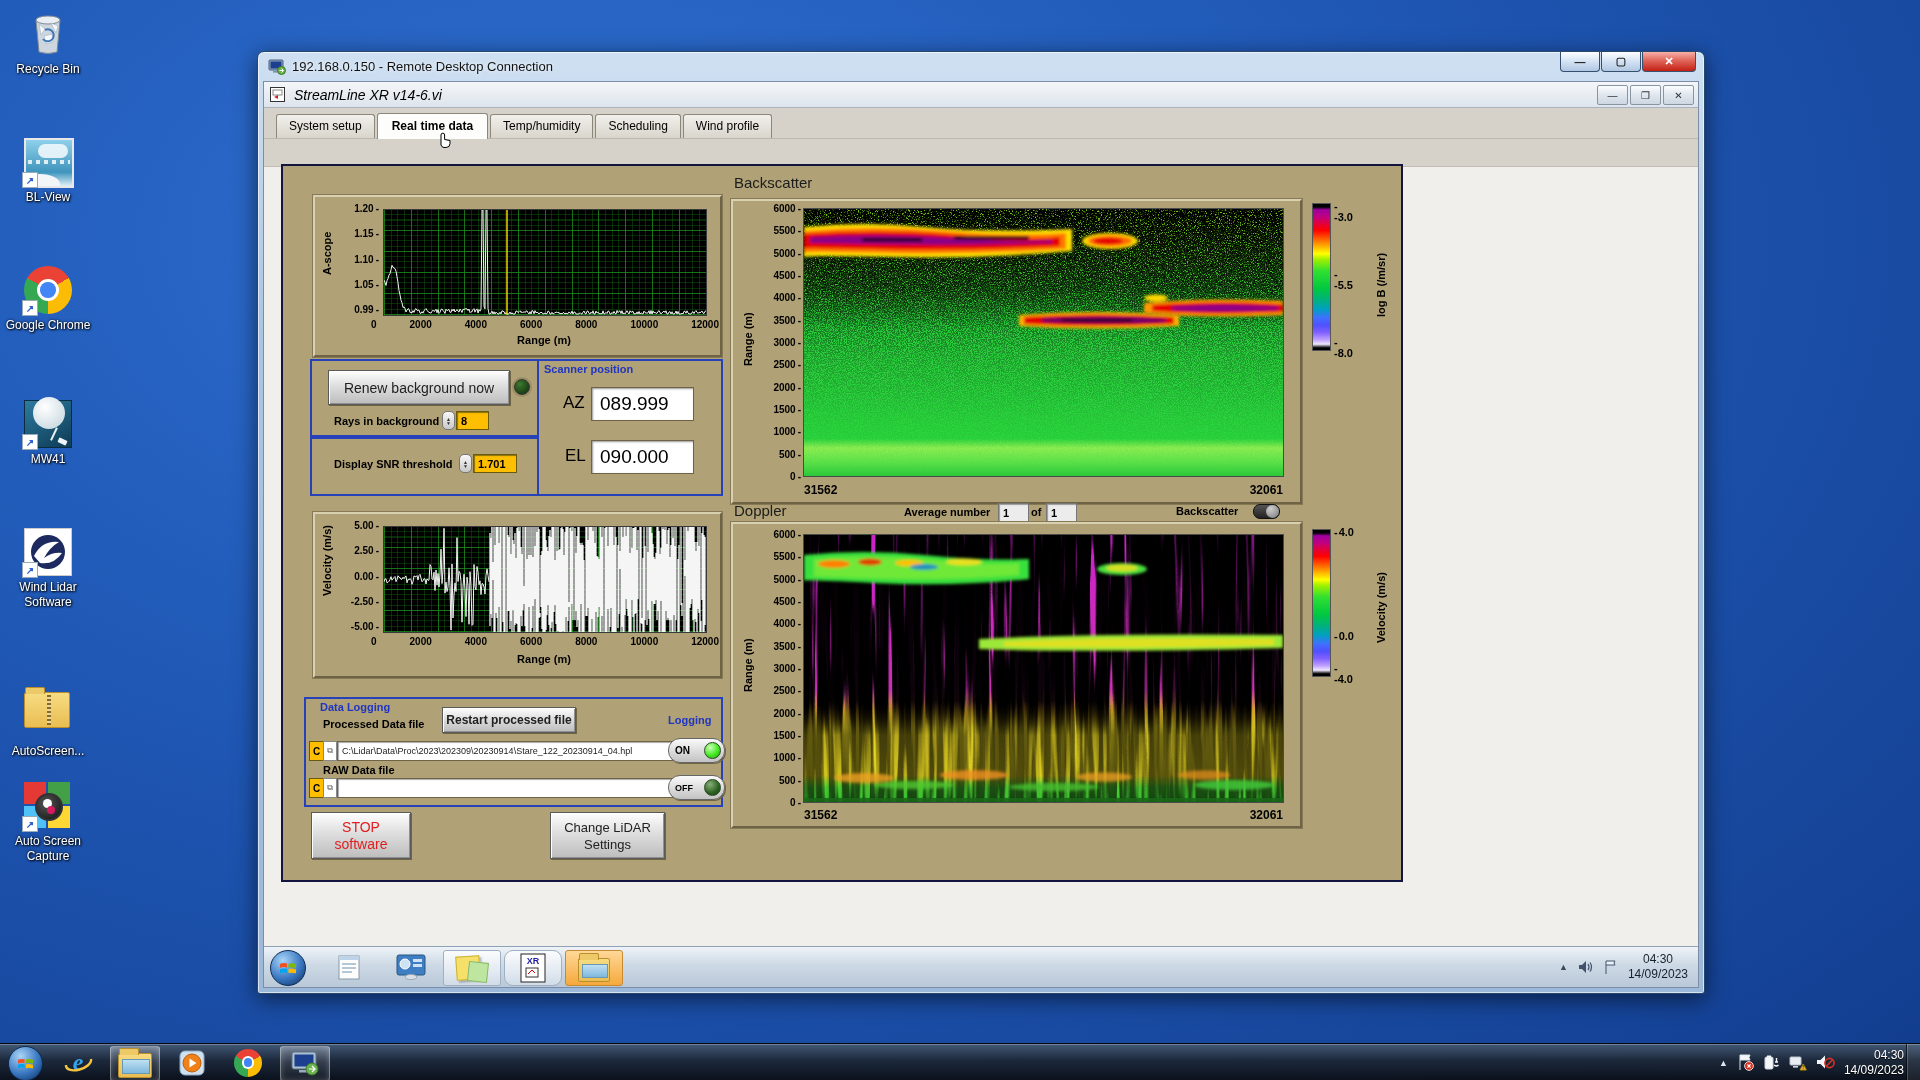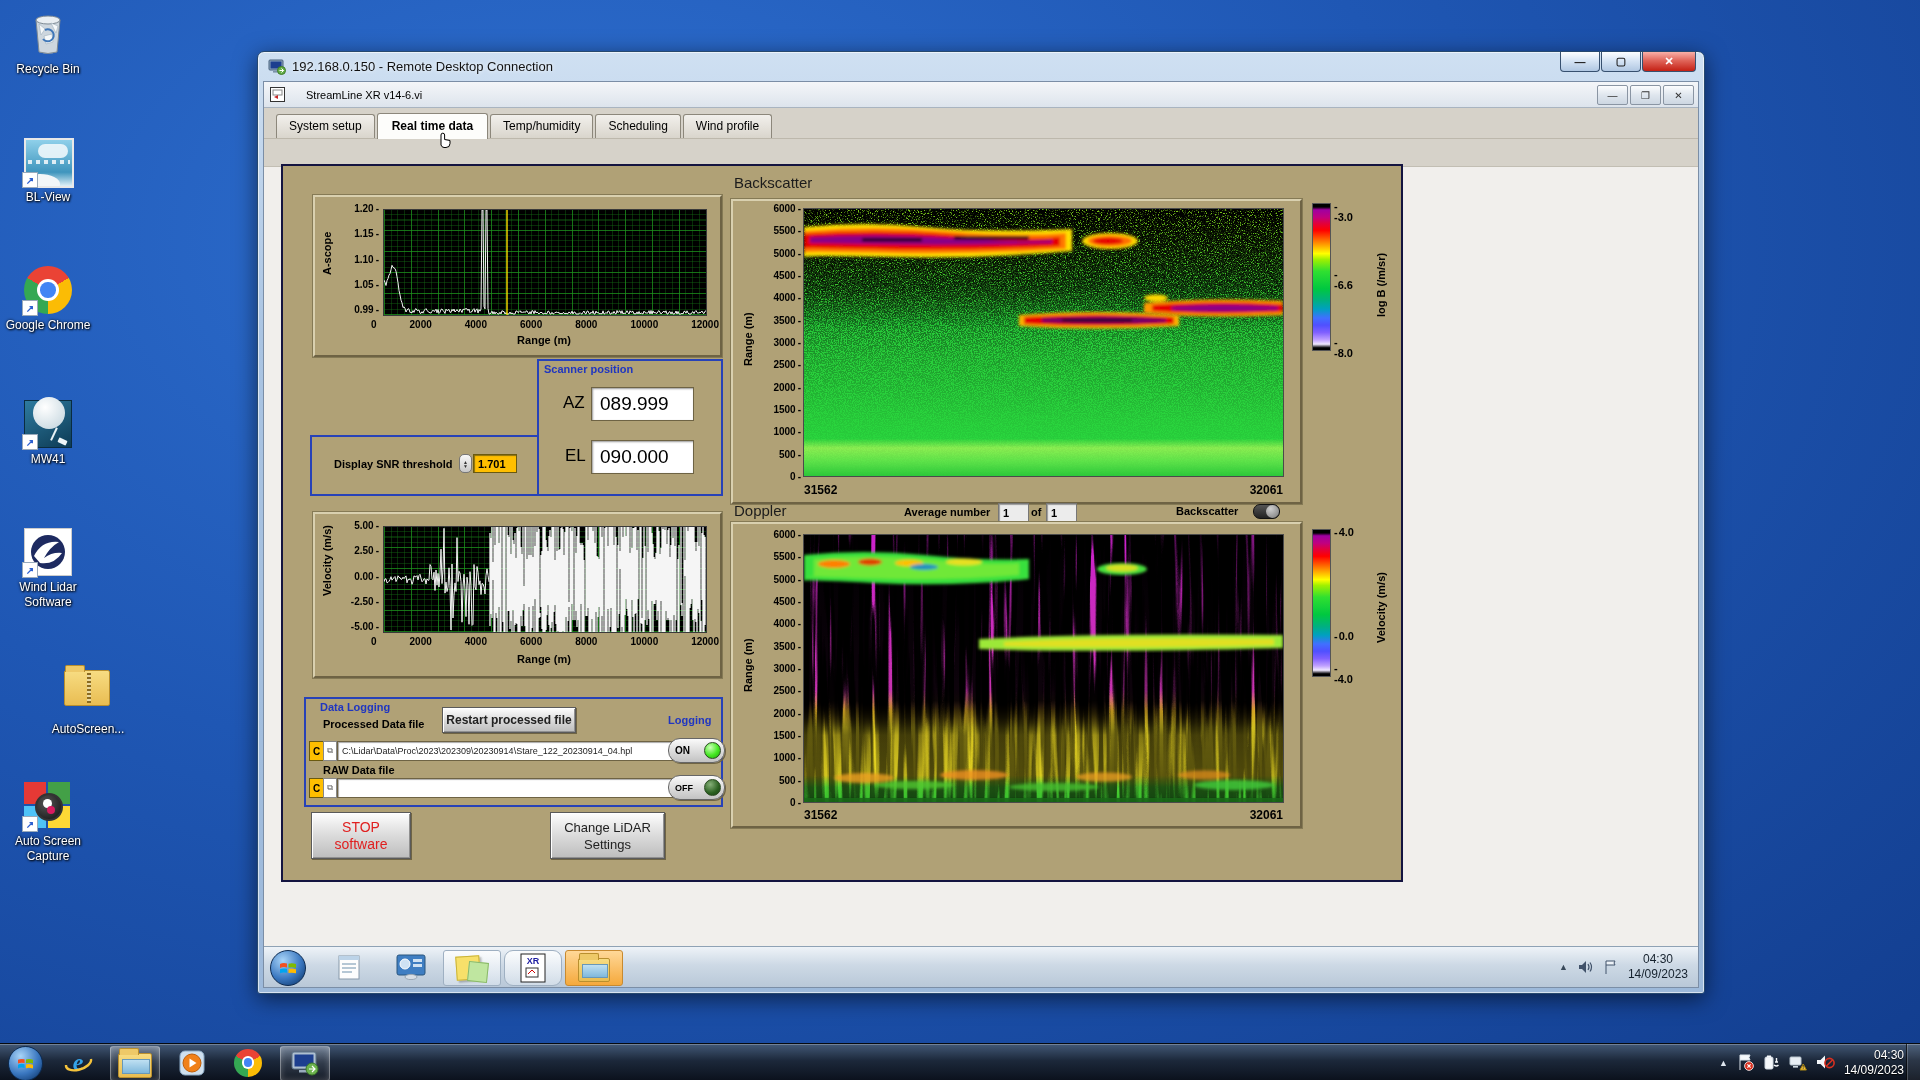--- a/index.html
+++ b/index.html
@@ -32,21 +32,21 @@
   .capbtn{width:38px;height:19px;border:1px solid #37506f;border-top:none;display:flex;align-items:center;justify-content:center;
     background:linear-gradient(#fdfeff,#d7e5f5 45%,#b0c7e2);border-radius:0 0 4px 4px;margin-left:1px;
     font-size:11px;color:#222;font-weight:bold;}
   .capbtn.close{width:52px;background:linear-gradient(#f8b0a8,#e0655a 45%,#c42014);color:#fff;}
 
   .rdp-client{position:absolute;left:5px;top:29px;right:5px;bottom:5px;background:#f1efec;border:1px solid #7b8ea6;overflow:hidden;}
 
   
   .app-title{position:absolute;left:0;top:0;right:0;height:25px;background:linear-gradient(#f4f6f9,#dde4ec);
     border-bottom:1px solid #a9b4c0;display:flex;align-items:center;padding-left:6px;}
-  .app-title .t{font-size:11px;color:#000;margin-left:21px;}
+  .app-title .t{font-size:14px;color:#000;margin-left:9px;font-style:italic;}
   .winbtn{width:29px;height:18px;border:1px solid #8a95a3;background:linear-gradient(#fcfdfe,#dfe6ee 50%,#cdd7e2);
     display:flex;align-items:center;justify-content:center;font-size:10px;color:#333;margin-left:2px;border-radius:2px;}
   .tabstrip{position:absolute;left:0;top:26px;right:0;height:30px;background:#d6d2c9;border-bottom:1px solid #bdb8ac;}
   .tab{position:relative;display:inline-block;margin-top:6px;padding:4px 12px 5px;font-size:12px;color:#000;
     background:linear-gradient(#f2f0ec,#d9d5cc);border:1px solid #8c877b;border-bottom:none;border-radius:3px 3px 0 0;margin-left:2px;}
   .tab.active{background:#fdfdfb;padding:5px 14px 7px;font-weight:bold;margin-top:3px;}
   .app-content{position:absolute;left:0;top:57px;right:0;bottom:40px;background:#f1efec;}
 
   
   .panel{position:absolute;left:17px;top:25px;width:1118px;height:714px;background:#b0a176;
@@ -180,21 +180,21 @@
         <svg width="40" height="40" viewBox="0 0 40 40">
           <circle cx="20" cy="20" r="17" fill="#1d2a60"></circle>
           <path d="M6 24 Q14 8 31 10 Q22 15 16 26 Q24 20 34 21 Q26 33 12 31 Z" fill="#fff"></path>
         </svg>
       </div>
       <div class="scut">↗</div>
     </div>
     <div class="lbl">Wind Lidar Software</div>
   </div>
 
-  <div class="dicon" style="top:662px;padding-left:40px;">
+  <div class="dicon" style="top:684px;">
     <div class="ic">
       <div class="folder">
           <div class="zipline"></div>
         </div>
     </div>
     <div class="lbl">AutoScreen...</div>
   </div>
 
   <div class="dicon" style="top:782px;">
     <div class="ic">
@@ -280,20 +280,30 @@
                 <span>2000</span>
                 <span>4000</span>
                 <span>6000</span>
                 <span>8000</span>
                 <span>10000</span>
                 <span>12000</span>
               </div>
             <div class="abs xlab" style="left:68px;top:137px;width:322px;">Range (m)</div>
           </div>
 
+          <div class="abs bluebox" style="left:27px;top:193px;width:225px;height:76px;">
+            <div class="abs lvbtn" style="left:16px;top:9px;width:180px;height:33px;font-size:14px;">Renew background now</div>
+            <div class="abs led" style="left:202px;top:18px;"></div>
+            <div class="abs lvb" style="left:22px;top:54px;">Rays in background</div>
+            <div class="abs spinner" style="left:130px;top:50px;">
+                <span>▲</span>
+                <span>▼</span>
+              </div>
+            <div class="abs amber" style="left:144px;top:50px;width:27px;height:17px;">8</div>
+          </div>
           <div class="abs bluebox" style="left:27px;top:269px;width:225px;height:57px;">
             <div class="abs lvb" style="left:22px;top:21px;">Display SNR threshold</div>
             <div class="abs spinner" style="left:147px;top:17px;">
                 <span>▲</span>
                 <span>▼</span>
               </div>
             <div class="abs amber" style="left:161px;top:17px;width:38px;height:17px;">1.701</div>
           </div>
 
           <div class="abs bluebox" style="left:254px;top:193px;width:182px;height:133px;">
@@ -457,21 +467,21 @@
                 <span>0</span>
               </div>
             <div class="abs ylab" style="left:-12px;top:132px;width:54px;">Range (m)</div>
             <div class="abs" style="left:71px;top:282px;width:479px;display:flex;justify-content:space-between;">
               <span class="xrange">31562</span>
               <span class="xrange">32061</span>
             </div>
             <div class="abs" style="left:579px;top:2px;width:17px;height:146px;border:1px solid #555;
                  background:linear-gradient(to bottom,#000 0%,#000 2%,#a000a0 4%,#c00080 9%,#e00040 13%,#ff0000 18%,#ff6000 24%,#ffc000 30%,#ffff00 34%,#a0f000 38%,#30e030 46%,#00c840 58%,#00b080 66%,#00a0c0 72%,#4070ff 78%,#5050ff 83%,#8060ff 88%,#c0a0ff 93%,#f0e8ff 96%,#000 98.5%,#000 100%);"></div>
             <div class="abs cb-lab" style="left:601px;top:0px;">-<span>3.0</span></div>
-            <div class="abs cb-lab" style="left:601px;top:68px;">-<span>6.6</span></div>
+            <div class="abs cb-lab" style="left:601px;top:68px;">-<span>5.5</span></div>
             <div class="abs cb-lab" style="left:601px;top:136px;">-<span>8.0</span></div>
             <div class="abs ylab" style="left:608px;top:70px;width:80px;">log B (/m/sr)</div>
           </div>
 
           <div class="abs" style="left:451px;top:336px;font-size:15px;color:#1c1c1c;">Doppler</div>
           <div class="abs lvb" style="left:621px;top:340px;">Average number</div>
           <div class="abs numbox" style="left:715px;top:337px;width:25px;height:17px;">1</div>
           <div class="abs lvb" style="left:748px;top:340px;">of</div>
           <div class="abs numbox" style="left:763px;top:337px;width:25px;height:17px;">1</div>
           <div class="abs lvb" style="left:893px;top:339px;">Backscatter</div>

